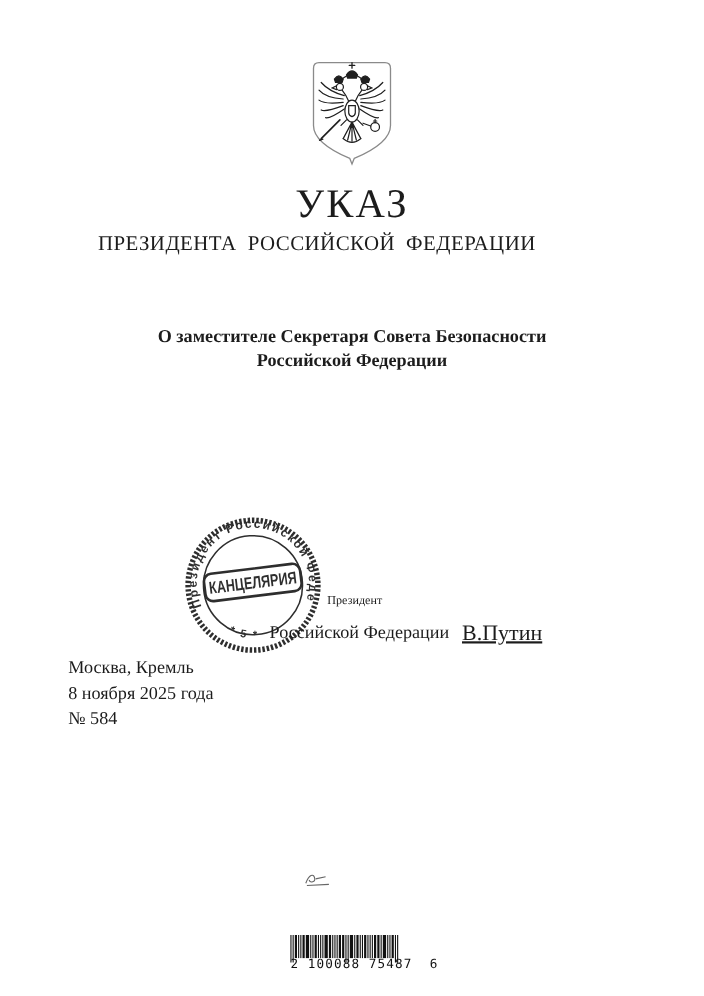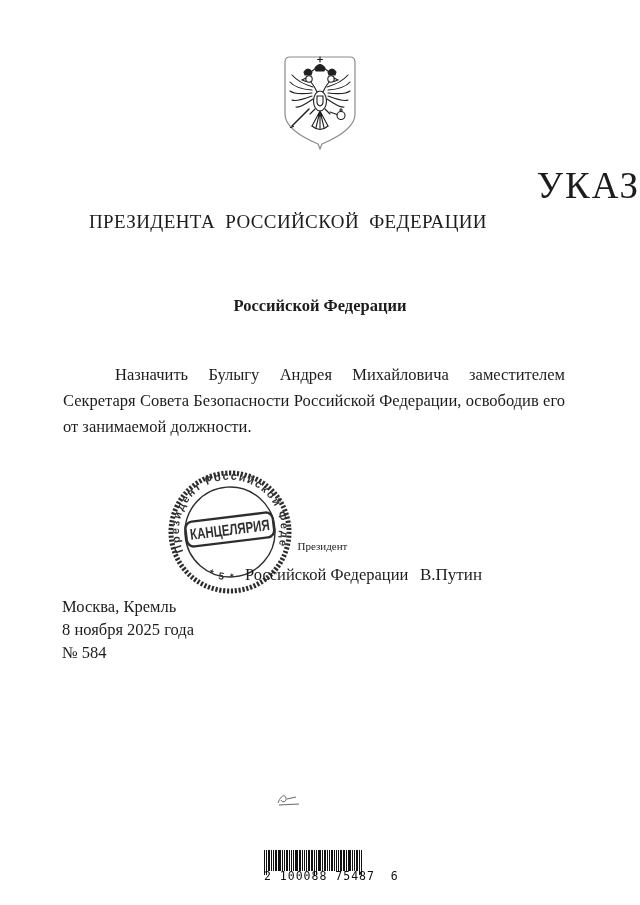--- a/index.html
+++ b/index.html
@@ -4,33 +4,33 @@
 <style>
   html,body{margin:0;padding:0;background:#ffffff;}
   #page{
     position:relative;width:640px;height:905px;background:#ffffff;
     font-family:"Liberation Serif",serif;color:#1c1c1c;overflow:hidden;
   }
   .abs{position:absolute;}
   
   #emblem{left:282px;top:54px;width:76px;height:98px;}
   
-  #title{left:0;top:164px;width:640px;text-align:right;
+  #title{left:0;top:164px;width:640px;text-align:center;
     font-size:37px;letter-spacing:2px;font-weight:400;}
   #subtitle{left:0;top:211px;width:576px;text-align:center;
     font-size:19px;letter-spacing:0.4px;word-spacing:5px;}
   #subject{left:0;top:295px;width:640px;text-align:center;
     font-size:16.5px;font-weight:bold;line-height:22px;}
   
   #body-par{left:63px;top:362px;width:502px;font-size:16.5px;line-height:26px;
     text-align:justify;text-indent:52px;}
   
   #sig-line1{left:245px;top:540px;width:155px;text-align:center;font-size:11px;}
   #sig-line2{left:245px;top:565px;font-size:16.5px;}
-  #sig-name{left:420px;top:565px;font-size:17px;}
+  #sig-name{left:420px;top:565px;font-size:20px;text-decoration:underline;}
   
   #stamp{left:166px;top:468px;width:128px;height:128px;opacity:0.92;}
   
   #footer{left:62px;top:595px;font-size:16.5px;line-height:23px;}
   
   #squiggle{left:276px;top:792px;width:26px;height:15px;}
   #barcode{left:264px;top:850px;}
   #barcode-bars{display:flex;align-items:flex-start;height:25px;}
   #barcode-bars .bar{background:#111;}
   #barcode-digits{font-family:"DejaVu Sans Mono",monospace;font-size:11.5px;
@@ -87,24 +87,24 @@
       <path d="M48,58 L55,60.5"></path>
       <circle cx="59" cy="61.5" r="4"></circle>
       <path d="M59,54.5 v3 M57.5,56 h3"></path>
     </g>
   </svg>
 
   <div id="title" class="abs">УКАЗ</div>
   <div id="subtitle" class="abs">ПРЕЗИДЕНТА РОССИЙСКОЙ ФЕДЕРАЦИИ</div>
 
   <div id="subject" class="abs">
+    <div>О заместителе Секретаря Совета Безопасности</div>
     <div>Российской Федерации</div>
   </div>
 
-  <div id="body-par" class="abs">Назначить Булыгу Андрея Михайловича заместителем Секретаря Совета Безопасности Российской Федерации, освободив его от занимаемой должности.</div>
 
   <div id="sig-line1" class="abs">Президент</div>
   <div id="sig-line2" class="abs">Российской Федерации</div>
   <div id="sig-name" class="abs">В.Путин</div>
 
   <svg id="stamp" class="abs" viewBox="0 0 128 128">
     <g transform="rotate(-4 64 64)">
       <circle cx="64" cy="64" r="59" fill="none" stroke="#1d1d1d" stroke-width="5" stroke-dasharray="2.2 1.7"></circle>
       <circle cx="64" cy="64" r="45" fill="none" stroke="#1d1d1d" stroke-width="1.4"></circle>
       <defs>

